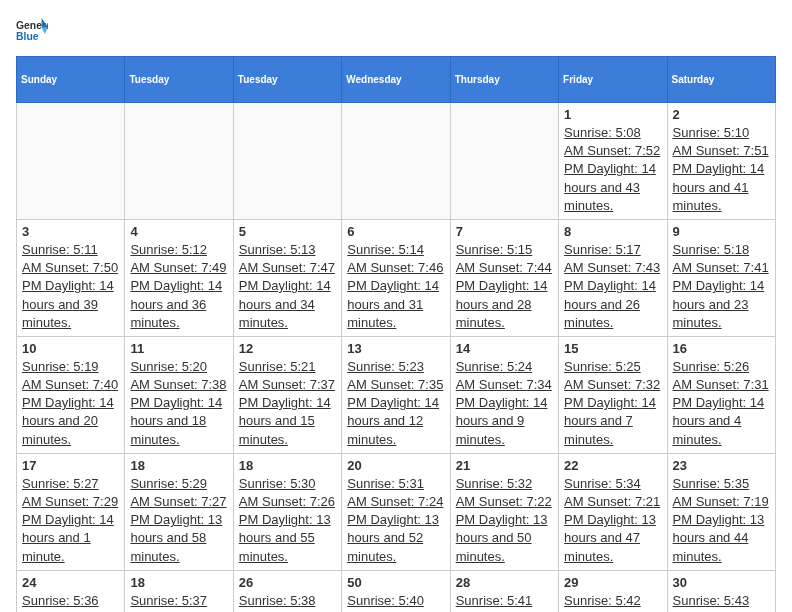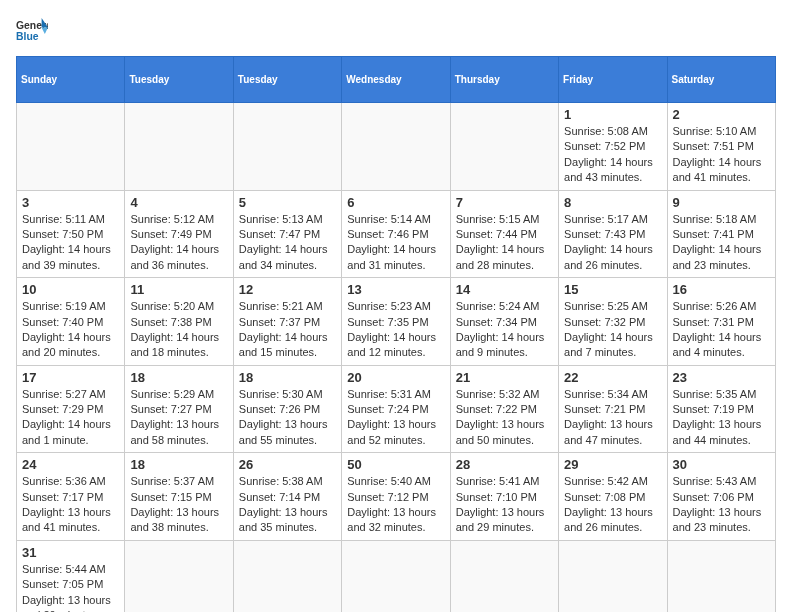--- a/index.html
+++ b/index.html
@@ -64,23 +64,24 @@
     td.empty {
       background: #f9f9f9;
     }
     .day-num {
       font-size: 13px;
       font-weight: bold;
       display: block;
       margin-bottom: 2px;
     }
     .day-info {
-      font-size: 11px;
+      font-size: 13px;
       line-height: 1.4;
       color: #333;
+      text-decoration: underline;
     }
   </style>
 </head>
 <body>
 
 <div class="header-area">
   <div class="logo">
     <svg class="logo-icon" viewBox="0 0 40 34" xmlns="http://www.w3.org/2000/svg">
       <text x="0" y="16" font-size="13" font-weight="bold" fill="#333">General</text>
       <text x="0" y="30" font-size="13" font-weight="bold" fill="#1a6fb0">Blue</text>

